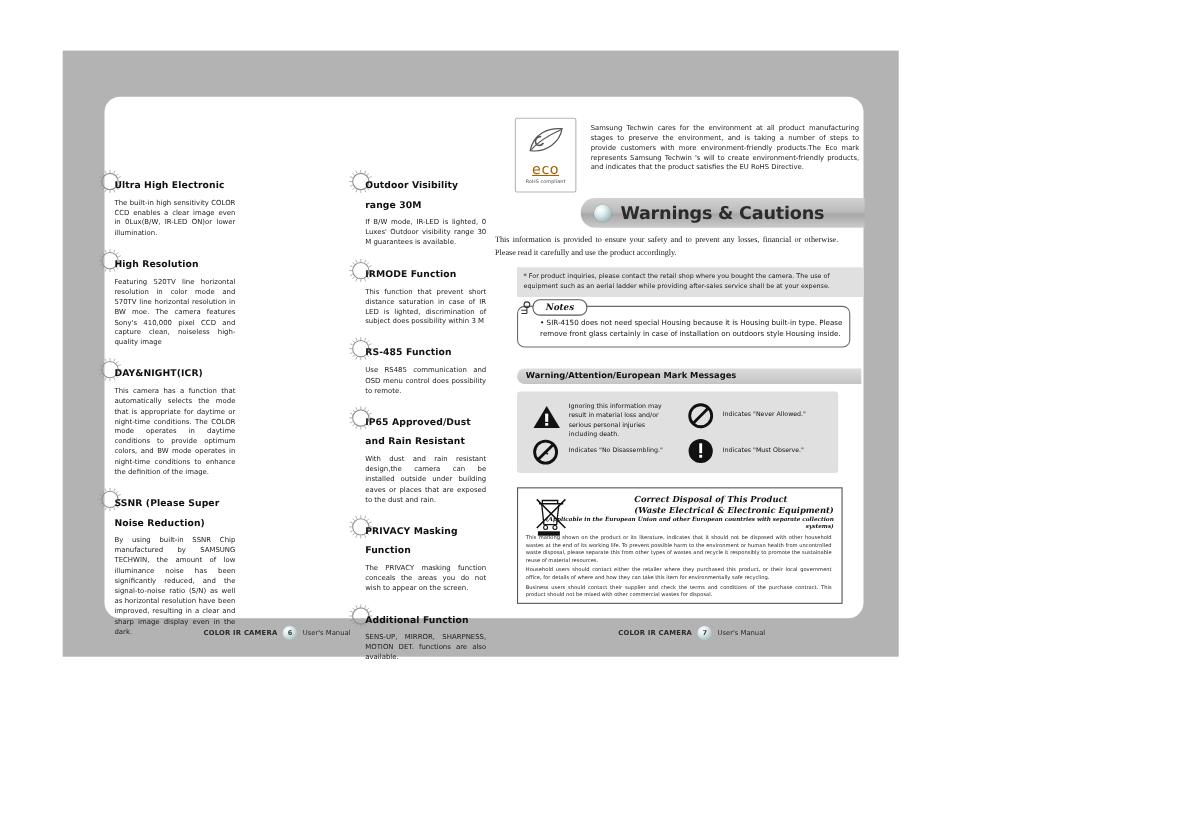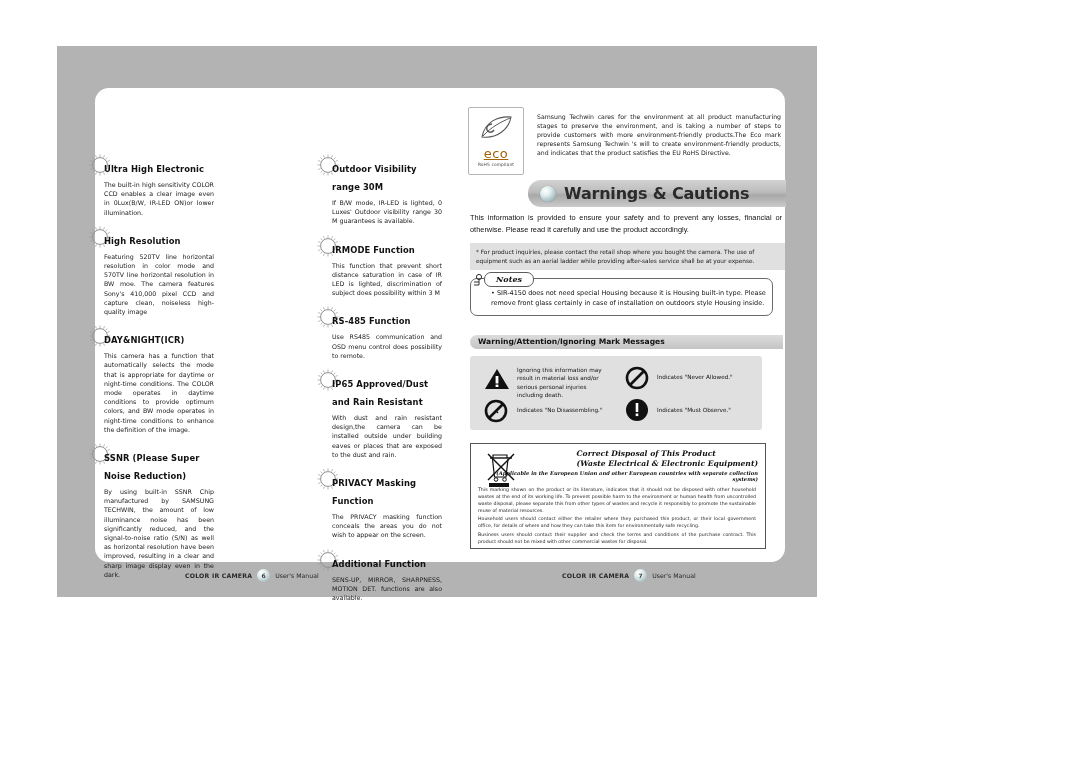--- a/index.html
+++ b/index.html
@@ -164,28 +164,28 @@
     width: 244px;
     font-size: 6.2px;
     line-height: 9.1px;
     color: #1a1a1a;
     text-align: justify;
     font-family: "DejaVu Sans", sans-serif;
   }
 
   .warn-intro {
     position: absolute;
-    left: 470px;
+    left: 450px;
     top: 212px;
     width: 312px;
     font-size: 7.4px;
     line-height: 11.5px;
     color: #111111;
     text-align: justify;
-    font-family: Liberation Sans, sans-serif;
+    font-family: Liberation Serif, serif;
   }
   .warn-gray-note {
     position: absolute;
     left: 470px;
     top: 243px;
     width: 303px;
     padding: 5px 6px 5px 6px;
     background: #e0e0e0;
     font-size: 5.8px;
     line-height: 8.6px;
@@ -691,21 +691,21 @@
       <circle cx="7" cy="4" r="2.6" fill="none" stroke="#333" stroke-width="1"></circle>
       <path d="M7 6.6 L7 12" stroke="#333" stroke-width="1"></path>
       <path d="M2 9 L7 9" stroke="#333" stroke-width="1"></path>
       <path d="M2 12 L7 12" stroke="#333" stroke-width="1"></path>
     </svg>
     <div class="notes-label">Notes</div>
     <div class="notes-text">• SIR-4150 does not need special Housing because it is Housing built-in type. Please remove front glass certainly in case of installation on outdoors style Housing inside.</div>
   </div>
 
   <div class="mark-head">
-    <span class="mark-head-text">Warning/Attention/Ignoring Mark Messages</span>
+    <span class="mark-head-text">Warning/Attention/European Mark Messages</span>
   </div>
 
   <div class="mark-panel">
 
     <div class="mark-item" style="left:14px; top:11px;">
       <svg width="26" height="24" viewBox="0 0 26 24">
         <polygon points="13,2 25,22 1,22" fill="#111"></polygon>
         <rect x="11.6" y="9" width="2.8" height="7.5" fill="#fff"></rect>
         <rect x="11.6" y="17.6" width="2.8" height="2.4" fill="#fff"></rect>
       </svg>

